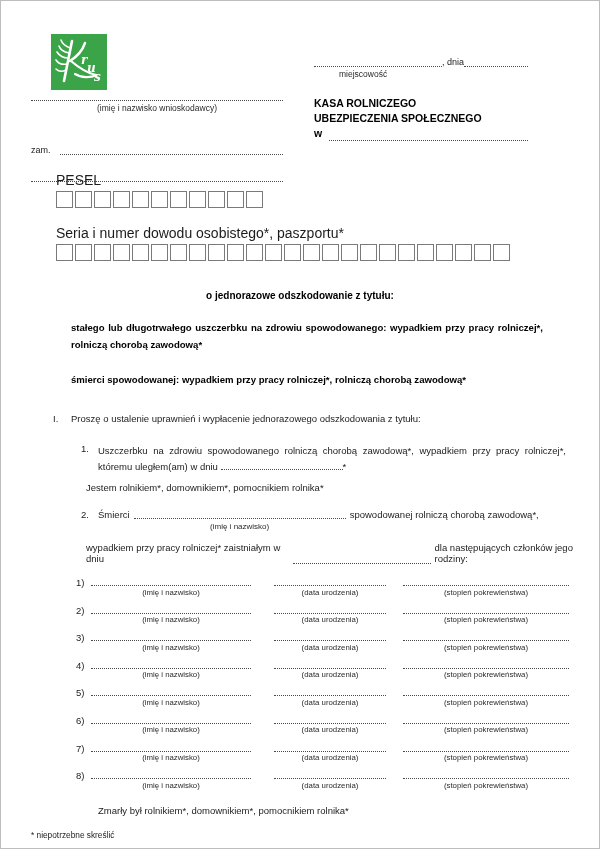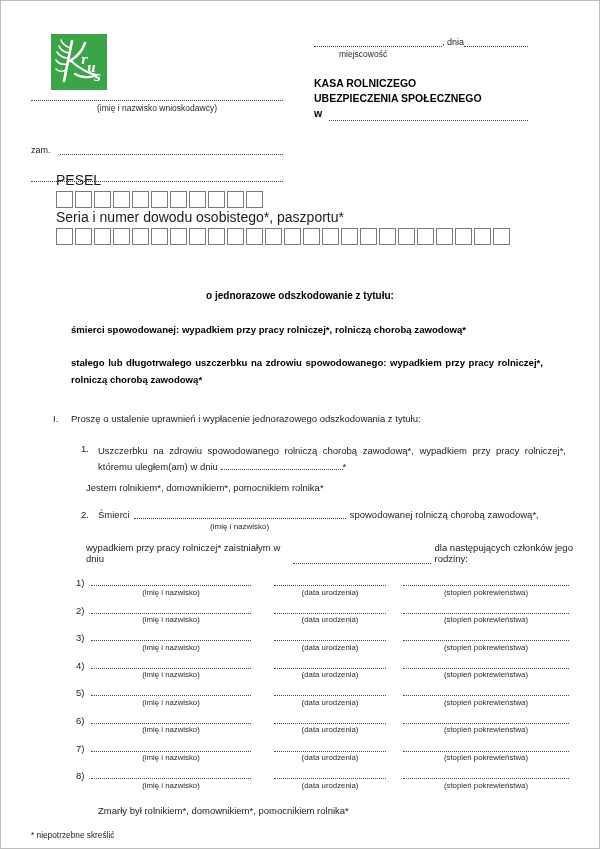--- a/index.html
+++ b/index.html
@@ -10,38 +10,38 @@
     background:#fff;
     font-family:"Liberation Sans",sans-serif;
     color:#1c1c1c;
     overflow:hidden;
   }
   
   .dline{border-bottom:1px dotted #4a4a4a;}
   
   .top-area{position:relative;height:287px;}
   .logo{position:absolute;left:50px;top:33px;width:56px;height:56px;}
-  .top-right{position:absolute;left:313px;top:36px;width:214px;font-size:9px;}
+  .top-right{position:absolute;left:313px;top:56px;width:214px;font-size:9px;}
   .date-line{display:flex;align-items:flex-end;}
   .date-line .dline{height:9px;}
   .date-line .d1{flex:2;}
   .date-line .d2{flex:1;}
   .place-hint{margin:2px 0 0 25px;font-size:8.5px;color:#2a2a2a;}
   .office{margin-top:17px;font-weight:bold;font-size:10.5px;line-height:15px;color:#000;}
   .office-in{display:flex;align-items:flex-end;font-weight:bold;font-size:10.5px;line-height:15px;color:#000;}
   .office-in .dline{flex:1;height:9px;margin-left:7px;}
   .applicant{position:absolute;left:30px;top:90px;width:252px;font-size:9px;}
   .applicant .full{height:9px;}
   .applicant .hint{text-align:center;font-size:8.5px;margin-top:2px;color:#2a2a2a;}
   .addr-line{display:flex;align-items:flex-end;margin-top:32px;}
   .addr-line .dline{flex:1;height:9px;margin-left:9px;}
   .applicant .second{margin-top:17px;height:9px;}
   
   .pesel-block{position:absolute;left:55px;top:171px;}
-  .iddoc-block{position:absolute;left:55px;top:208px;}
+  .iddoc-block{position:absolute;left:55px;top:224px;}
   .box-label{font-size:14px;margin-bottom:3px;color:#1c1c1c;}
   .boxrow{display:flex;gap:2px;}
   .cell{width:15px;height:15px;border:1px solid #7a7a7a;background:#fff;display:inline-block;}
   
   .title-block{text-align:center;font-weight:bold;font-size:10px;line-height:15px;color:#000;}
   .bold-para{margin:16px 0 0 70px;width:472px;font-weight:bold;font-size:9.6px;line-height:17px;text-align:justify;color:#000;}
   .bold-para.second{margin-top:18px;text-align:left;}
   
   .sec-intro{display:flex;margin:25px 0 0 52px;font-size:9.5px;}
   .sec-num{width:18px;}
@@ -171,22 +171,22 @@
           <span class="cell"></span>
           <span class="cell"></span>
         </div>
     </div>
   </div>
 
   <div class="title-block">
     <div>o jednorazowe odszkodowanie z tytułu:</div>
   </div>
 
+  <div class="bold-para">stałego lub długotrwałego uszczerbku na zdrowiu spowodowanego: wypadkiem przy pracy rolniczej*, rolniczą chorobą zawodową*</div>
   <div class="bold-para second">śmierci spowodowanej: wypadkiem przy pracy rolniczej*, rolniczą chorobą zawodową*</div>
-  <div class="bold-para">stałego lub długotrwałego uszczerbku na zdrowiu spowodowanego: wypadkiem przy pracy rolniczej*, rolniczą chorobą zawodową*</div>
 
   <div class="sec-intro">
     <span class="sec-num">I.</span>
     <span>Proszę o ustalenie uprawnień i wypłacenie jednorazowego odszkodowania z tytułu:</span>
   </div>
 
   <div class="item">
     <span class="item-num">1.</span>
     <div class="item-body"><span>Uszczerbku na zdrowiu spowodowanego rolniczą chorobą zawodową*, wypadkiem przy pracy rolniczej*, któremu uległem(am)  w dniu </span><span class="idots"></span><span>*</span></div>
   </div>

